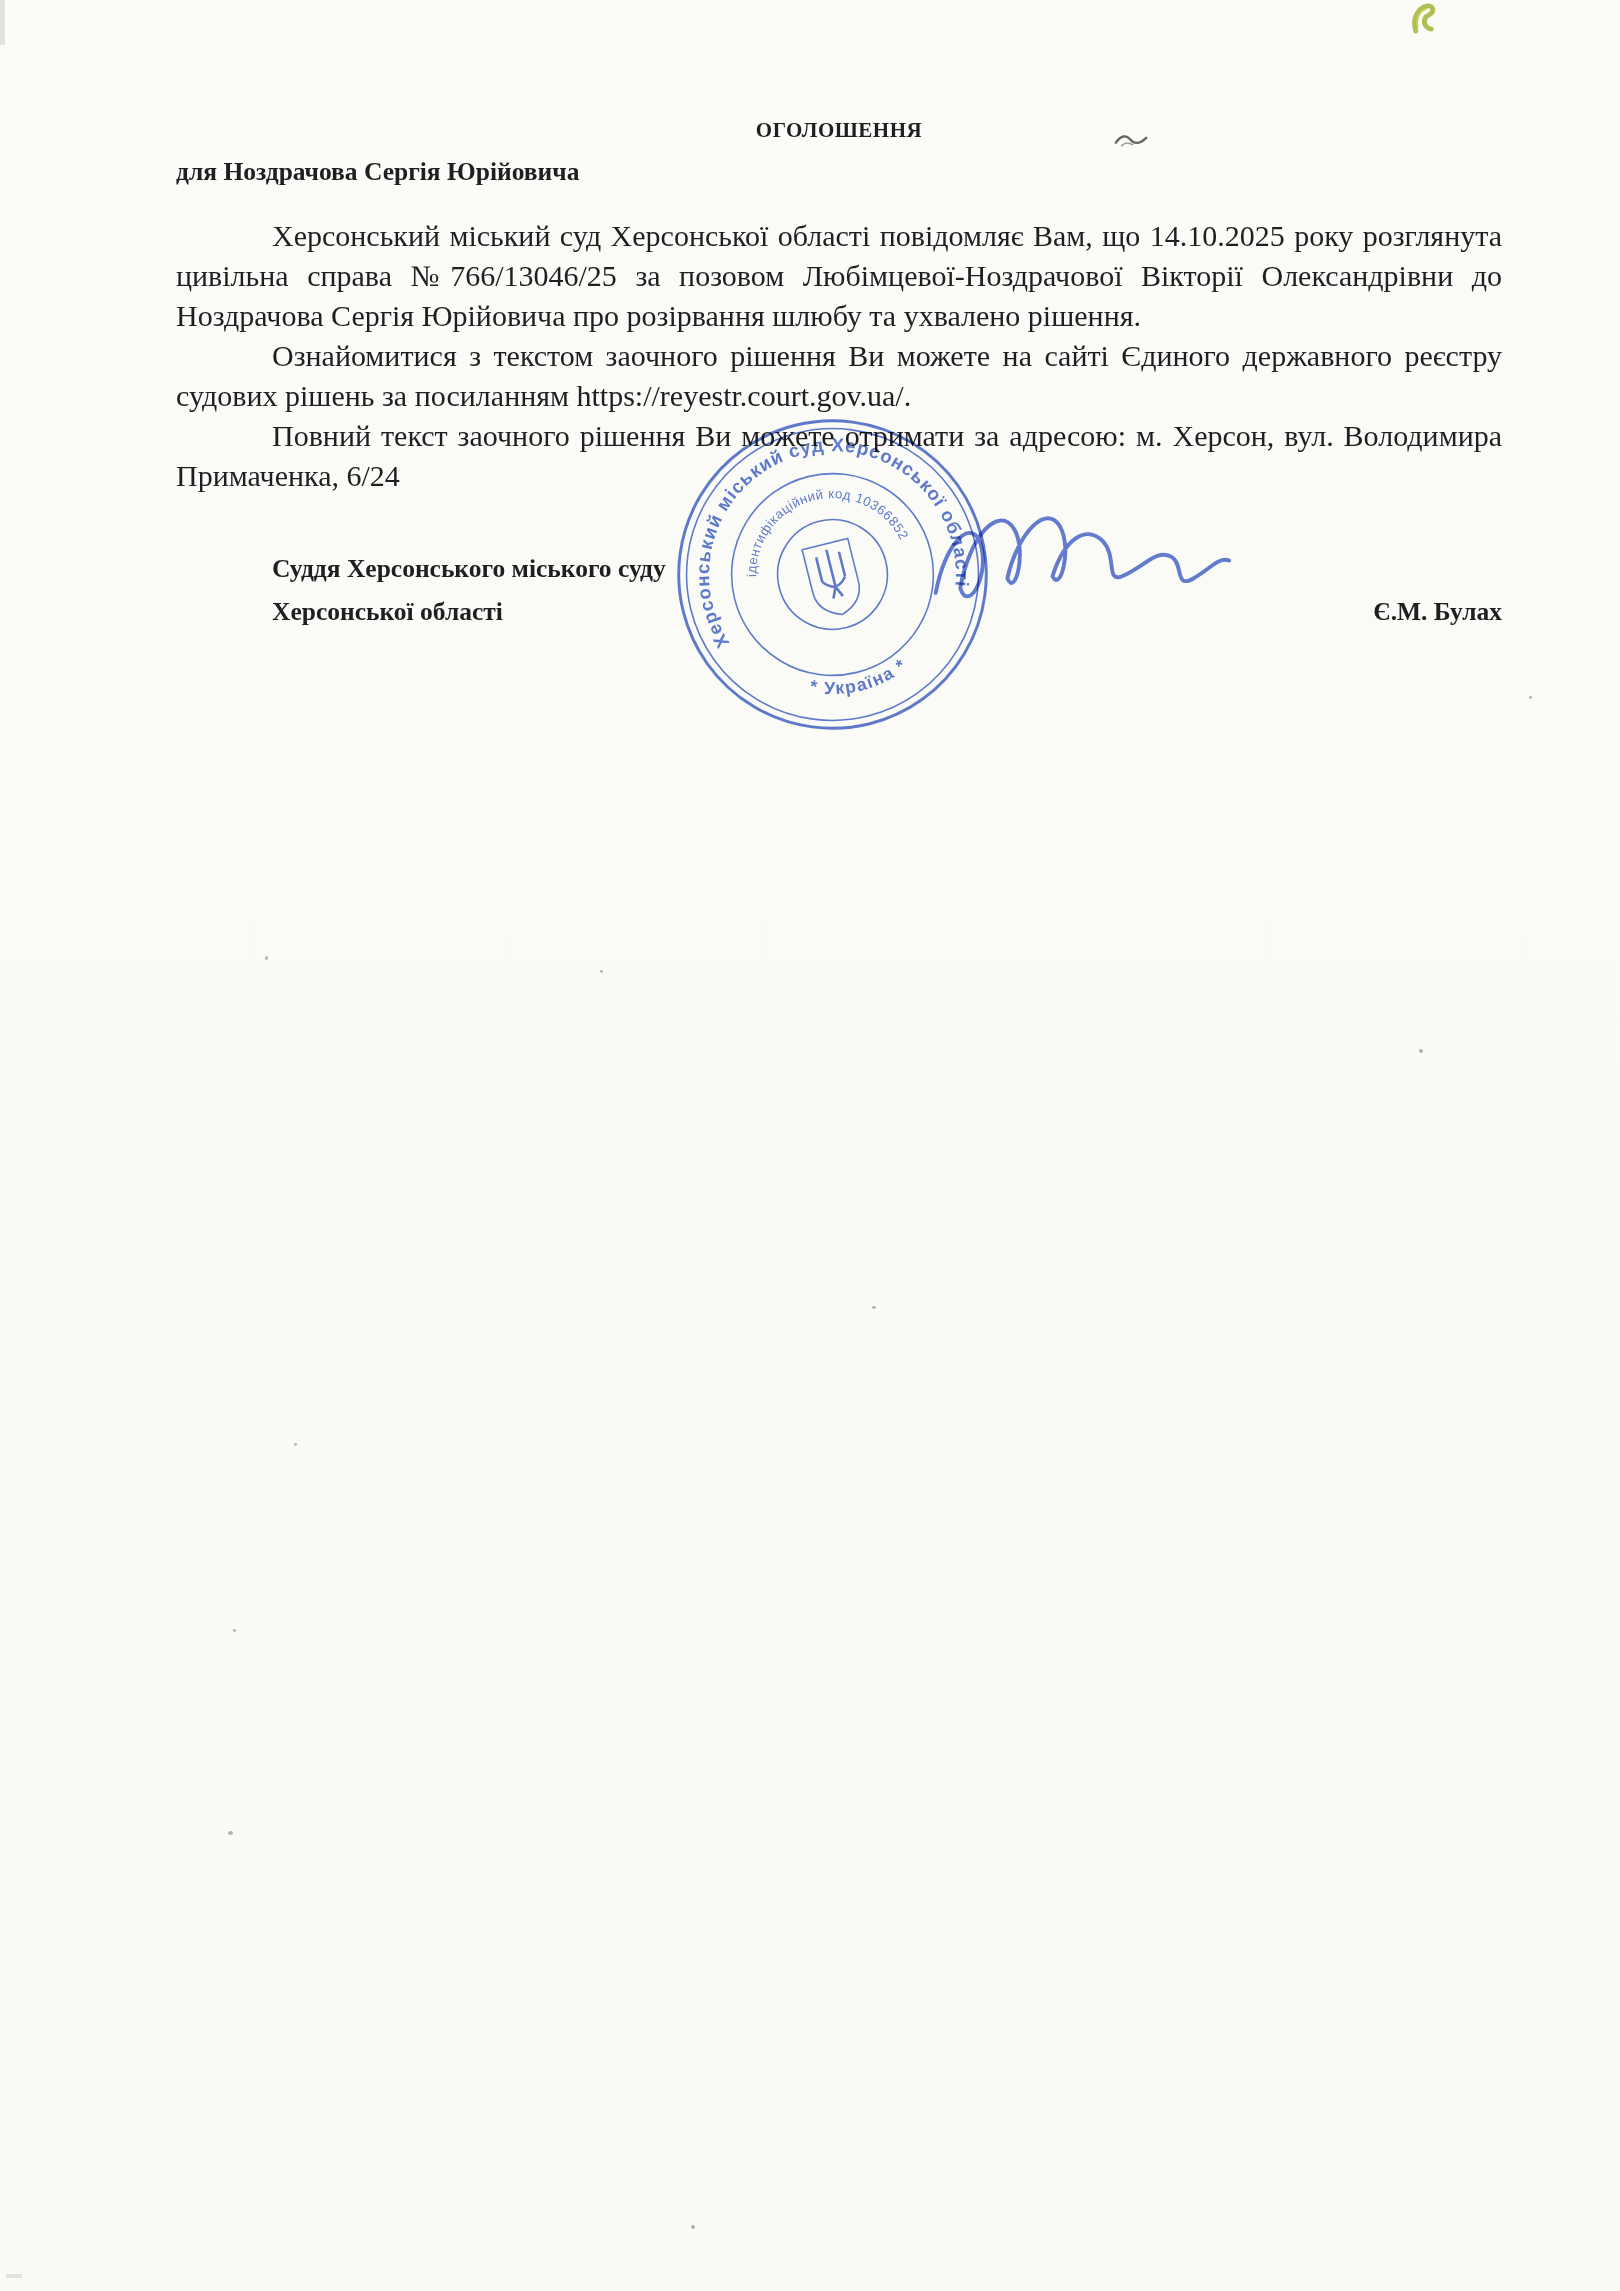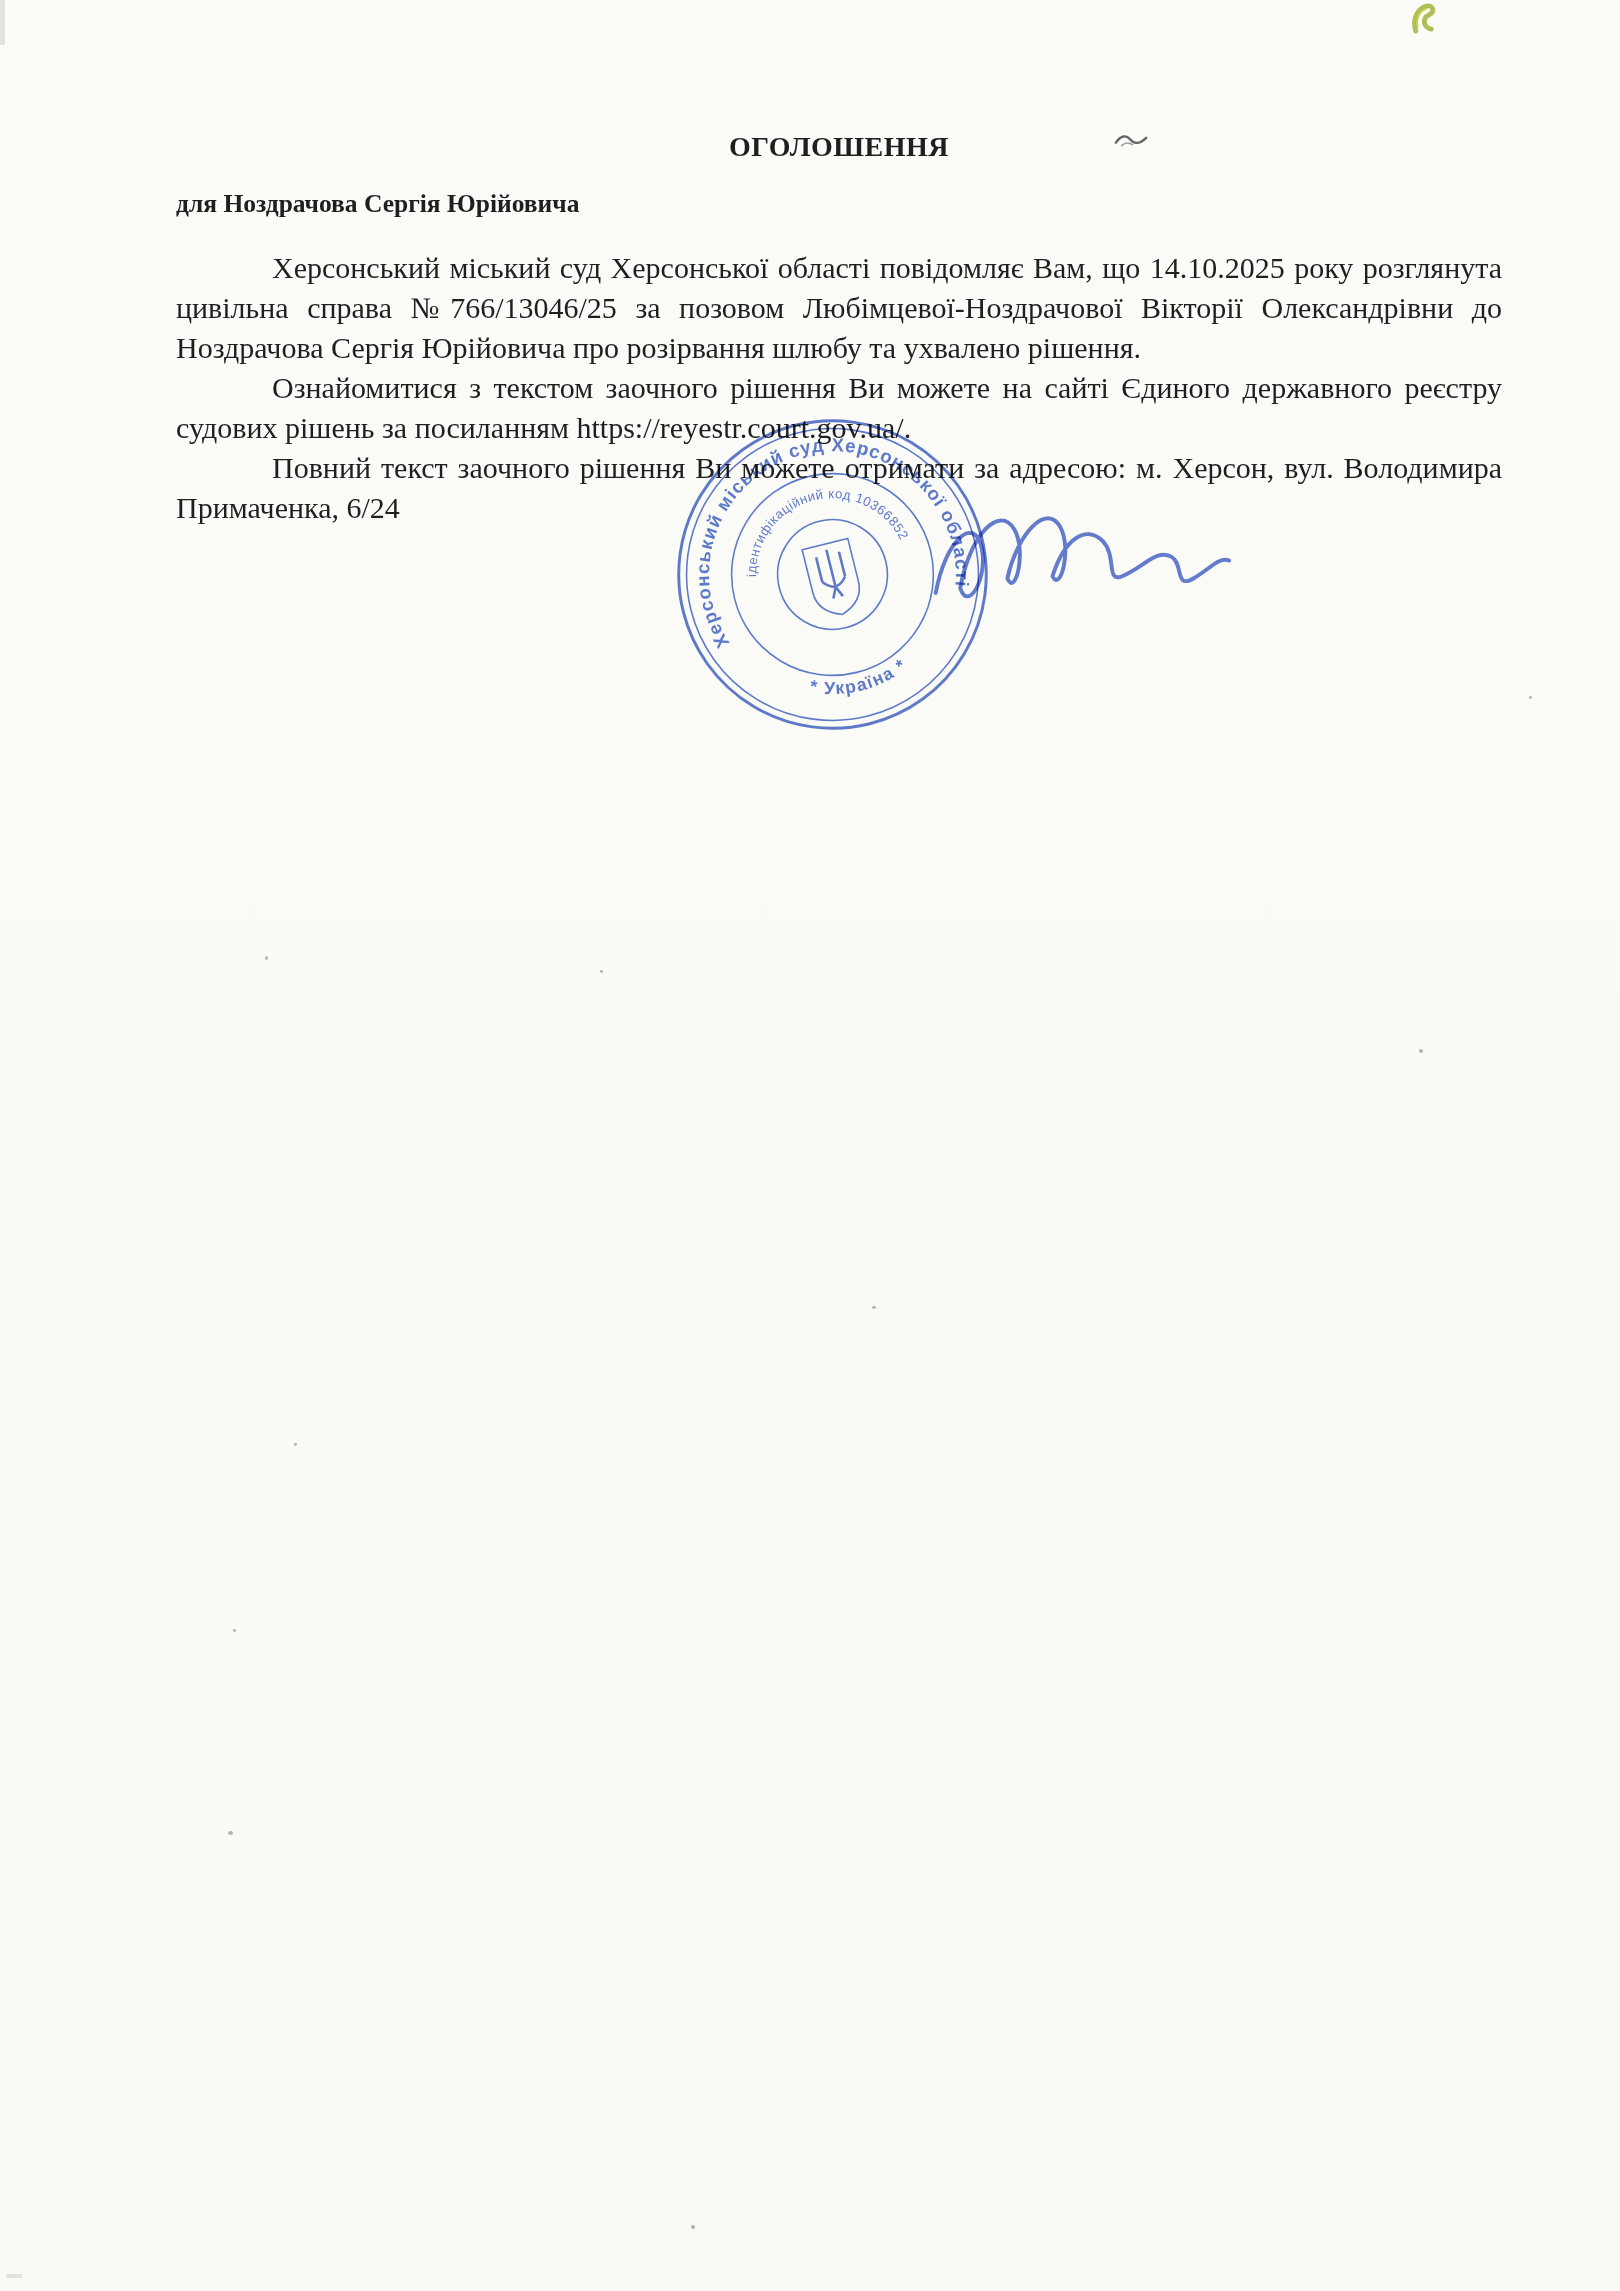--- a/index.html
+++ b/index.html
@@ -10,22 +10,22 @@
     font-family: "Liberation Serif", serif;
     color: #1f1f22;
     overflow: hidden;
     --stamp-ink: #3b5ec4;
     --sig-ink: #4a66cc;
   }
   .page { position: absolute; inset: 0; }
   .content { position: absolute; left: 176px; right: 118px; top: 110px; }
 
   .title {
-    margin: 16px; text-align: center;
-    font-size: 28px; font-weight: bold; line-height: 41px; letter-spacing: 0.5px;
+    margin: 0; text-align: center;
+    font-size: 21px; font-weight: bold; line-height: 41px; letter-spacing: 0.5px;
   }
   .subtitle {
     margin: 0; text-align: left;
     font-size: 25.5px; font-weight: bold; line-height: 41px;
   }
   .body-text {
     margin-top: 23.5px;
     font-size: 30px; line-height: 40px;
     text-align: justify;
   }
@@ -83,20 +83,27 @@
   <div class="content">
     <h1 class="title">ОГОЛОШЕННЯ</h1>
     <h2 class="subtitle">для Ноздрачова Сергія Юрійовича</h2>
 
     <div class="body-text">
       <p>Херсонський міський суд Херсонської області повідомляє Вам, що 14.10.2025 року розглянута цивільна справа №766/13046/25 за позовом Любімцевої-Ноздрачової Вікторії Олександрівни до Ноздрачова Сергія Юрійовича про розірвання шлюбу та ухвалено рішення.</p>
       <p>Ознайомитися з текстом заочного рішення Ви можете на сайті Єдиного державного реєстру судових рішень за посиланням https://reyestr.court.gov.ua/.</p>
       <p>Повний текст заочного рішення Ви можете отримати за адресою: м. Херсон, вул. Володимира Примаченка, 6/24</p>
     </div>
 
+    <div class="sig-block">
+      <div class="sig-left">
+        <div>Суддя Херсонського міського суду</div>
+        <div>Херсонської області</div>
+      </div>
+      <div class="sig-name">Є.М. Булах</div>
+    </div>
   </div>
 
   <svg class="stamp" viewBox="0 0 340 340" aria-hidden="true">
     <defs>
       <path id="arcOuter" d="M 73.5,251 A 126 126 0 1 1 266.5,251"></path>
       <path id="arcBottom" d="M 100,270 A 122 122 0 0 0 240,270"></path>
       <path id="arcInner" d="M 96.7,196.7 A 78 78 0 1 1 243.3,196.7"></path>
     </defs>
     <g transform="rotate(-14 170 170)">
       <circle class="ring w3" cx="170" cy="170" r="157"></circle>

